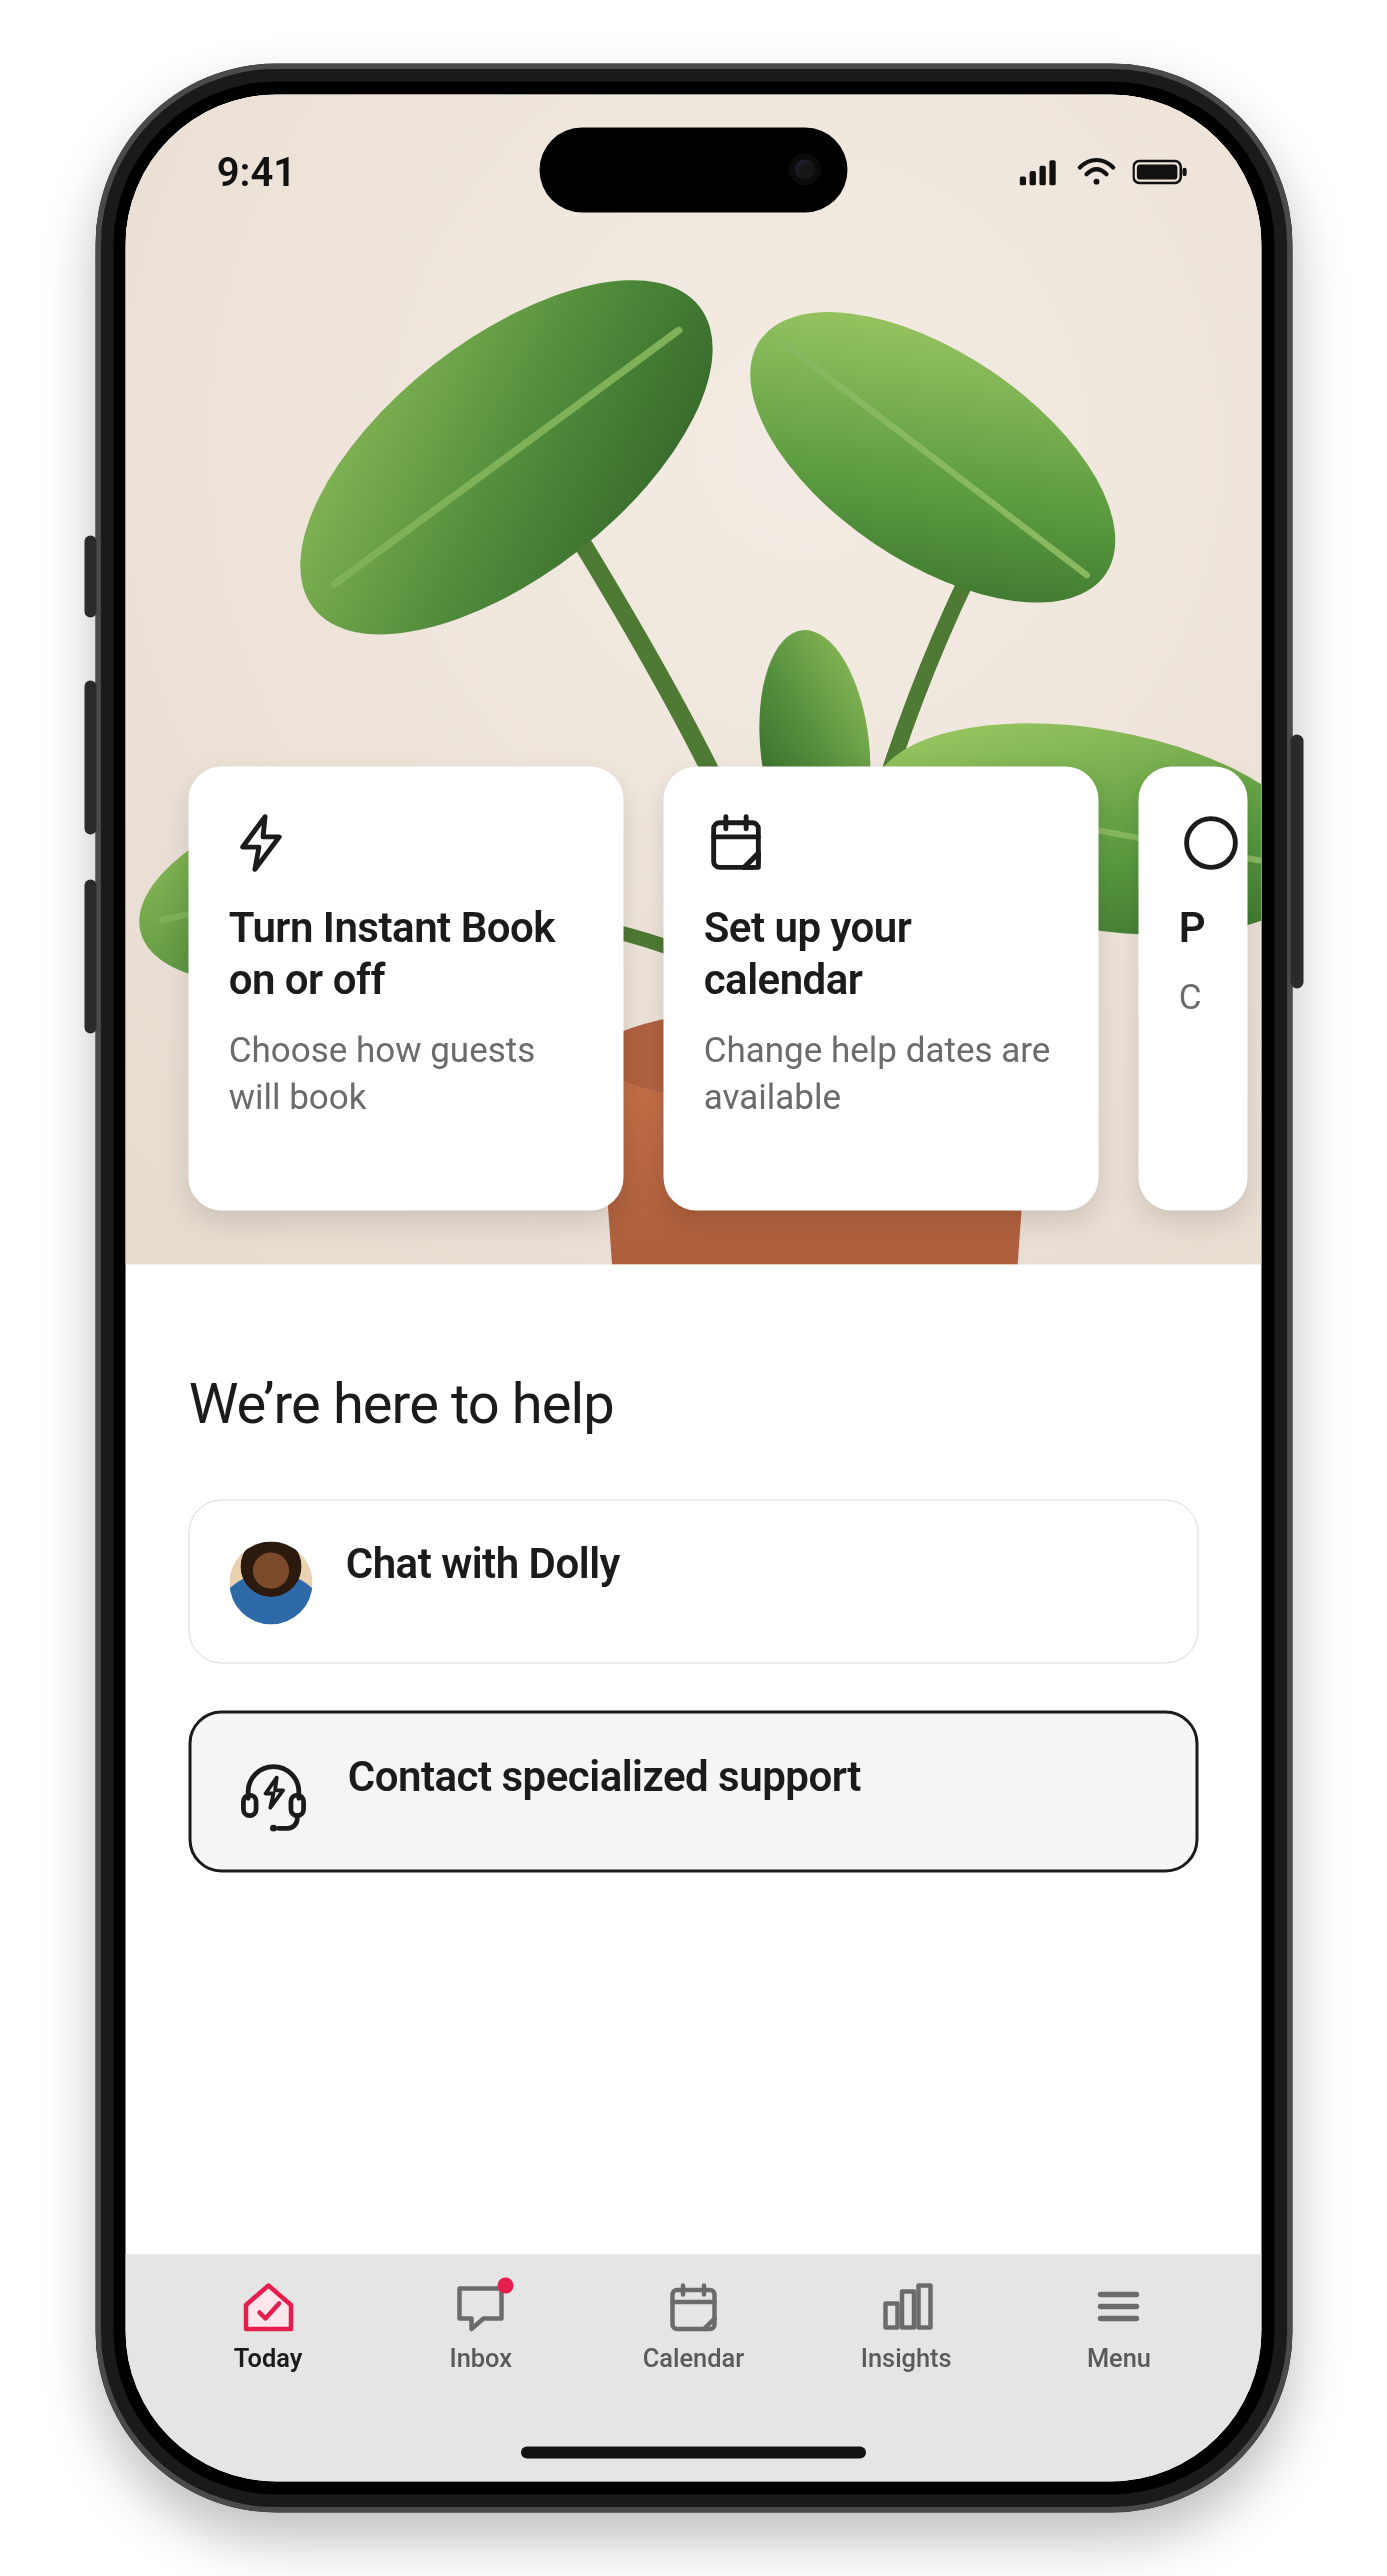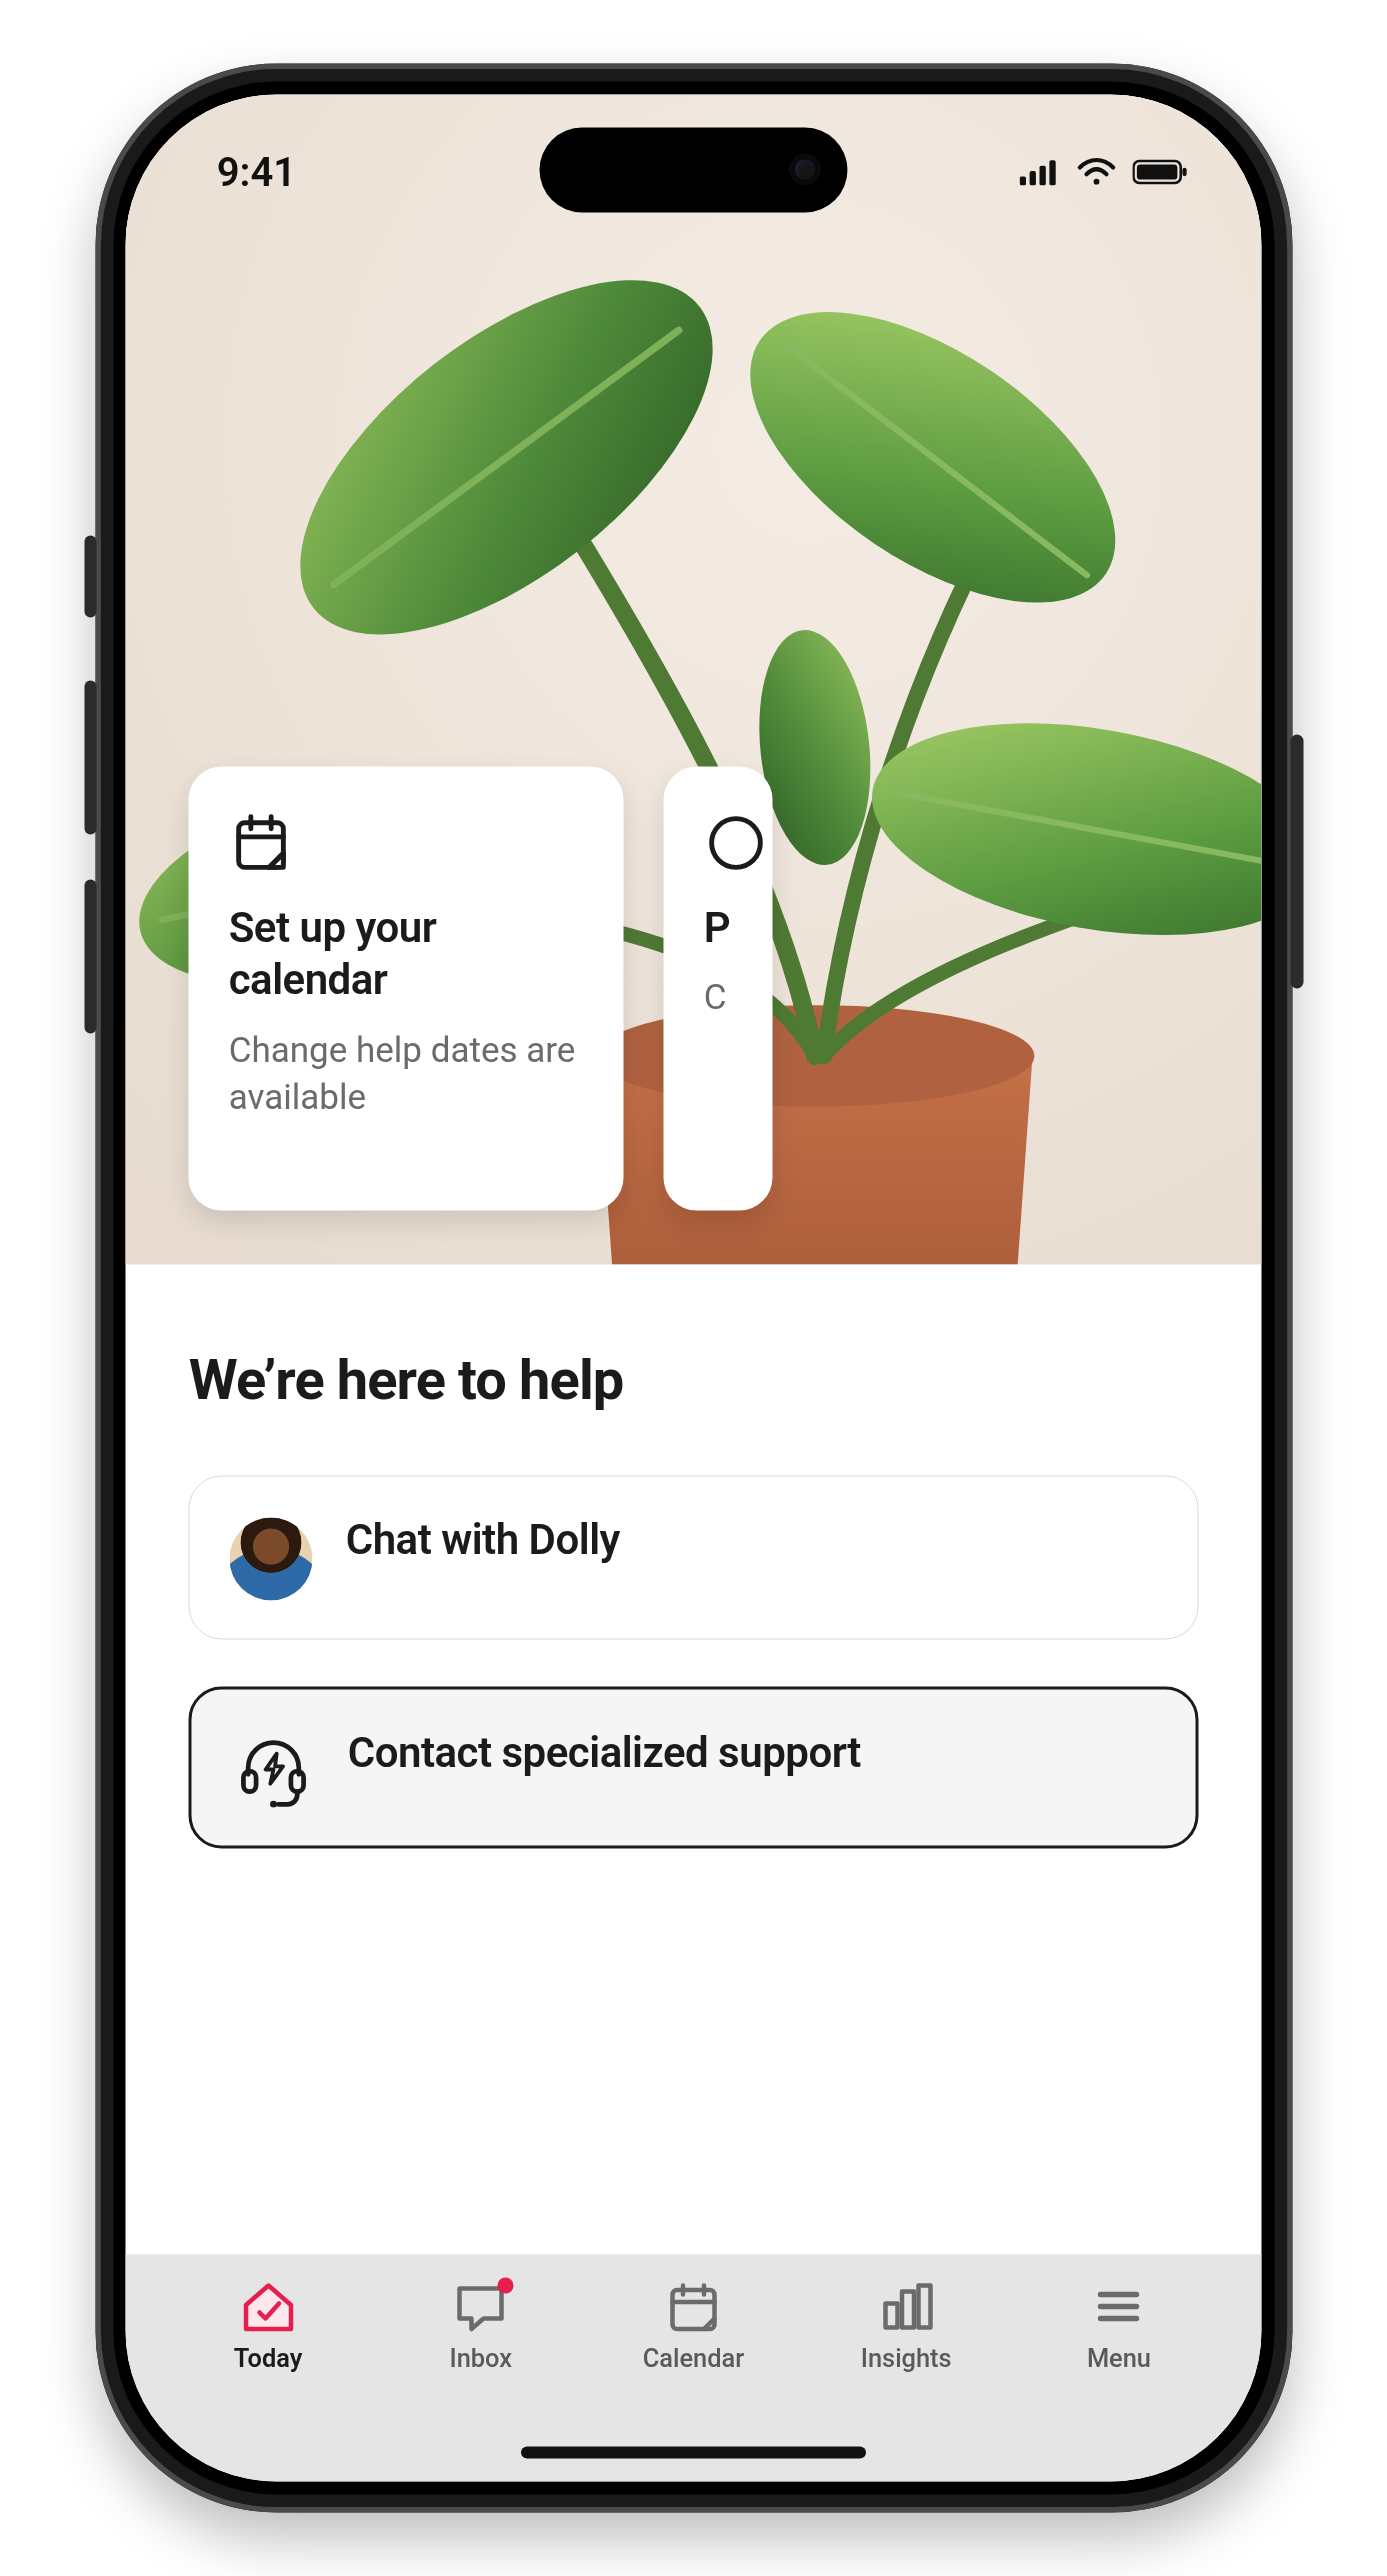--- a/index.html
+++ b/index.html
@@ -160,24 +160,25 @@
     line-height: 1.35;
   }
 
   
   .body-area {
     position: relative;
     padding: 82px 63px 0 63px;
   }
   .body-area h2 {
     font-size: 56px;
-    font-weight: 700;
+    font-weight: 400;
     color: #1b1b1b;
     letter-spacing: -0.9px;
     margin-bottom: 63px;
+    margin-top: 24px;
   }
 
   .help-card {
     display: flex;
     gap: 33px;
     align-items: flex-start;
     border: 1.8px solid #d9d9d9;
     border-radius: 33px;
     padding: 38px 40px;
     margin-bottom: 47px;
@@ -359,20 +360,29 @@
               <ellipse cx="1070" cy="810" rx="250" ry="110" fill="url(#leafB)" transform="rotate(10 1070 810)"></ellipse>
               <path d="M850 770 L1280 850" stroke="#88b85f" stroke-width="7" stroke-linecap="round"></path>
             </g>
             <g>
               <ellipse cx="760" cy="720" rx="130" ry="60" fill="url(#leafA)" transform="rotate(84 760 720)"></ellipse>
             </g>
           </svg>
 
           <div class="card-row">
 
+            <div class="hcard">
+              <div class="icon-slot">
+                <svg viewBox="0 0 32 32" fill="none" stroke="#1b1b1b" stroke-width="2.4" stroke-linejoin="round" stroke-linecap="round">
+                  <path d="M18 3 L7 18 H15 L13 29 L25 13 H17 Z"></path>
+                </svg>
+              </div>
+              <h3>Turn Instant Book on or off</h3>
+              <p>Choose how guests will book</p>
+            </div>
 
             <div class="hcard">
               <div class="icon-slot">
                 <svg viewBox="0 0 32 32" fill="none" stroke="#1b1b1b" stroke-width="2.4" stroke-linejoin="round" stroke-linecap="round">
                   <rect x="5" y="6" width="22" height="22" rx="3"></rect>
                   <path d="M5 13 H27"></path>
                   <path d="M11 3 V9 M21 3 V9"></path>
                   <path d="M20 28 L27 21 V28 Z" fill="#fff"></path>
                   <path d="M20 28 L27 21"></path>
                 </svg>

